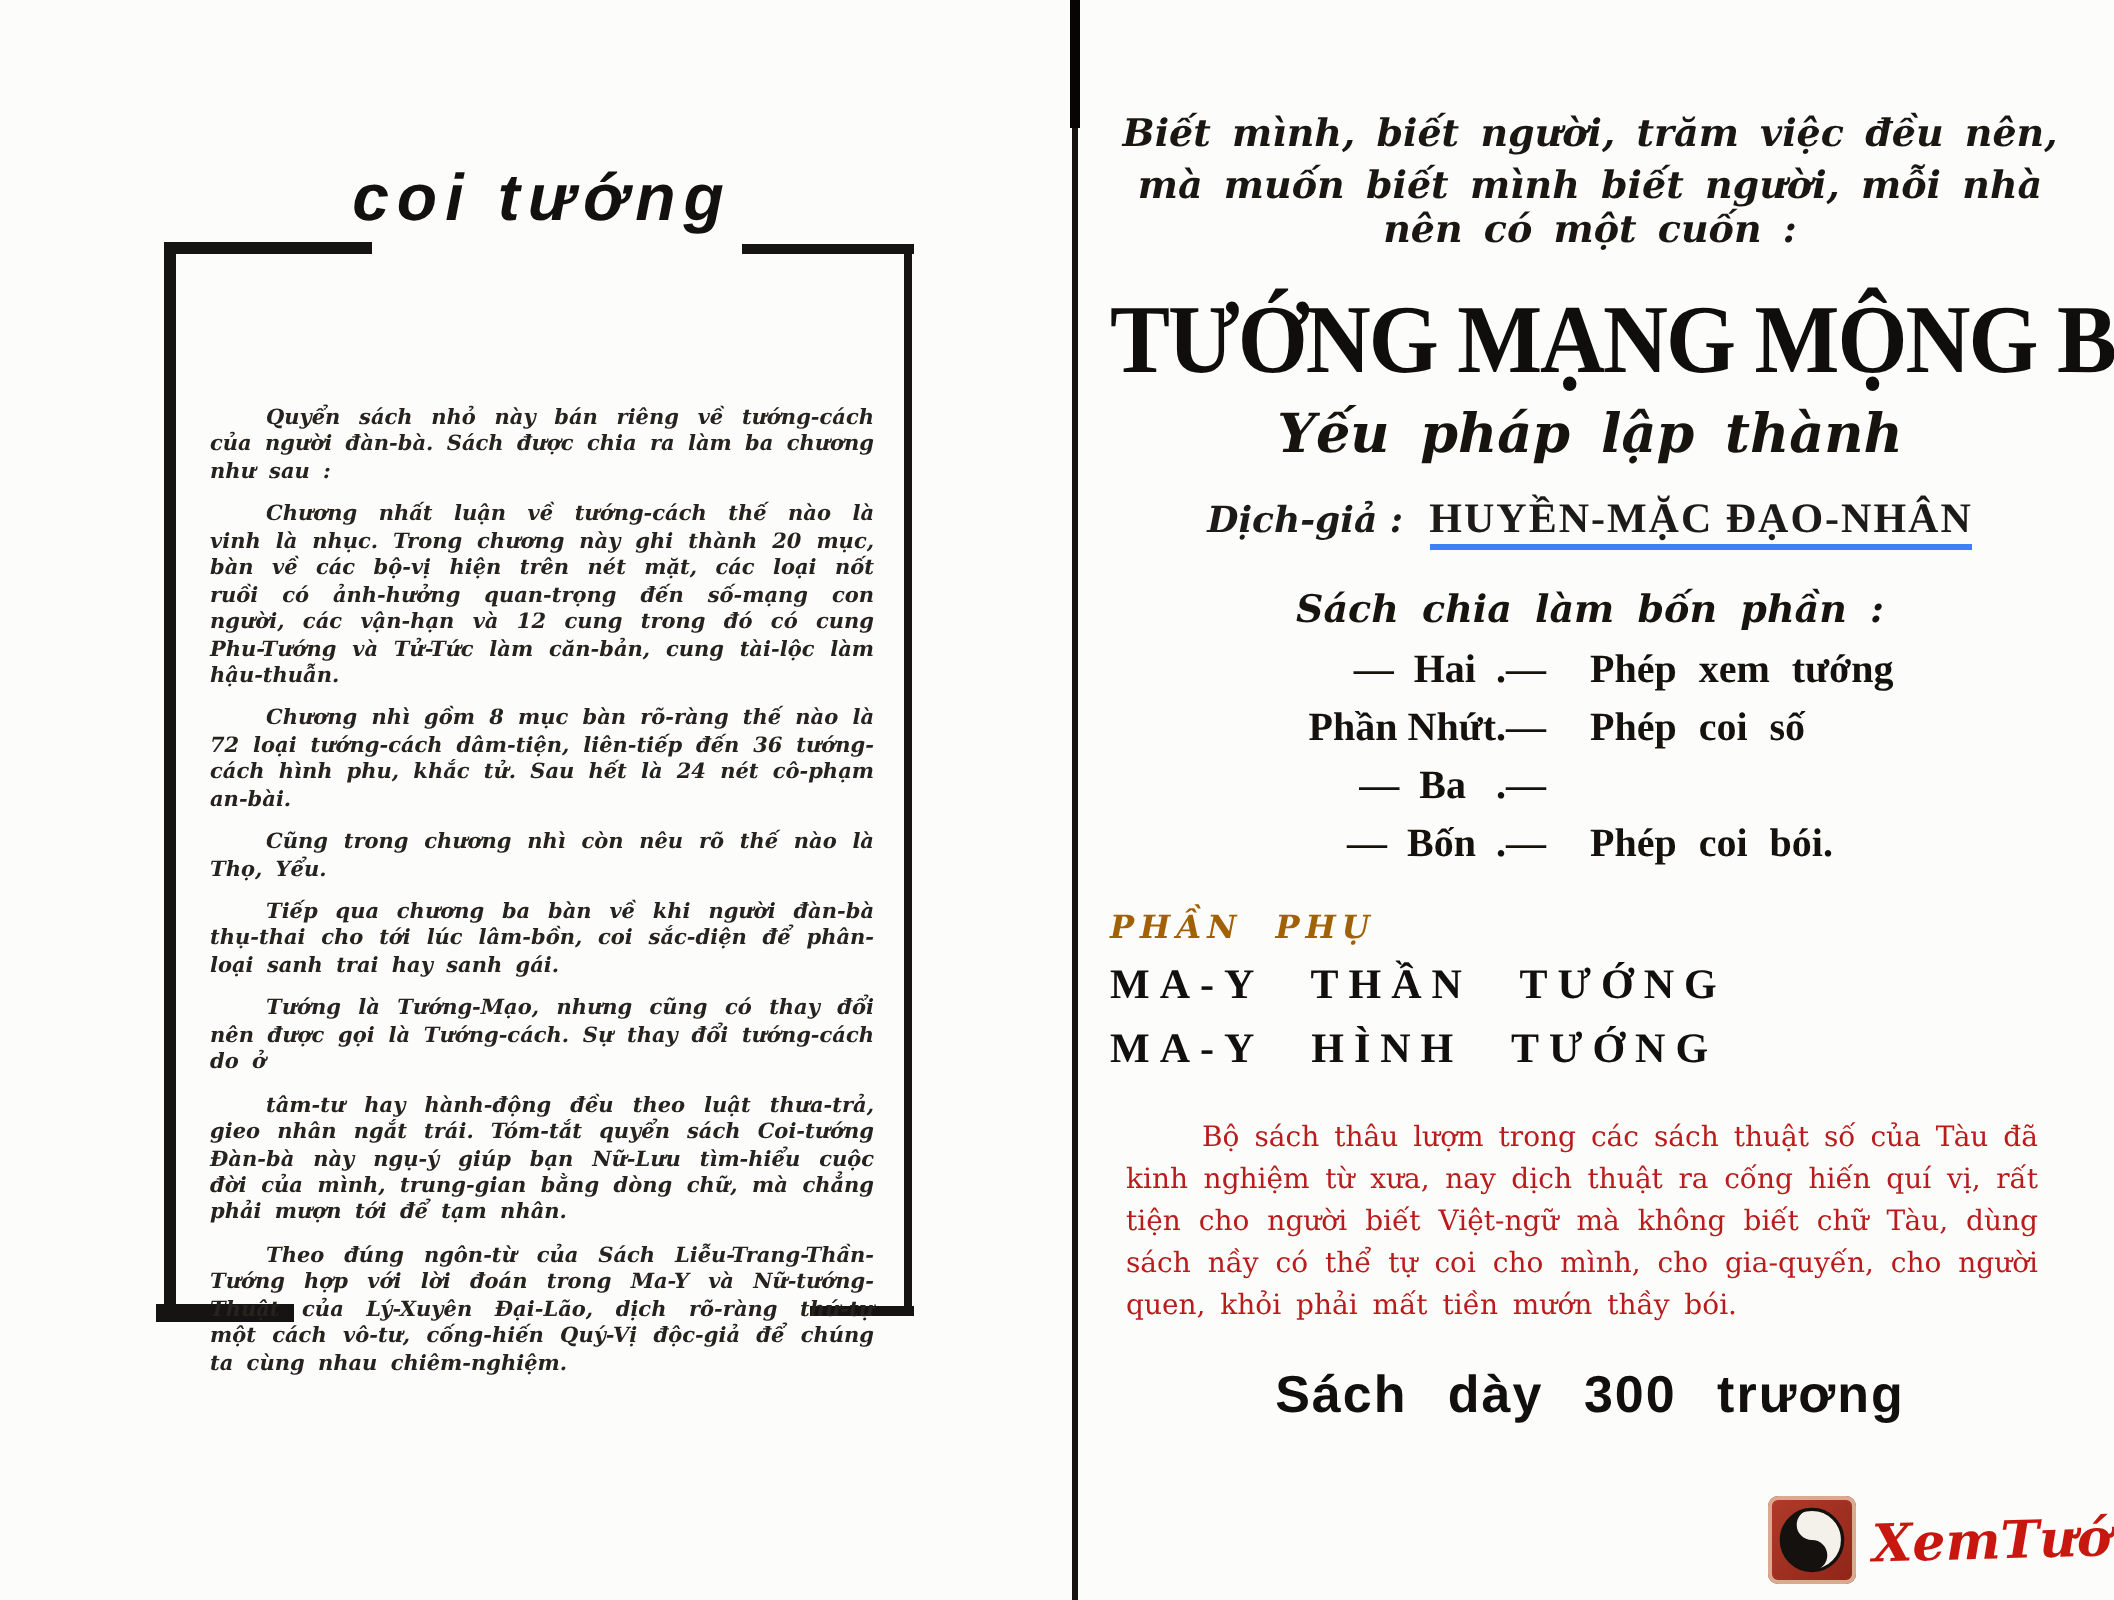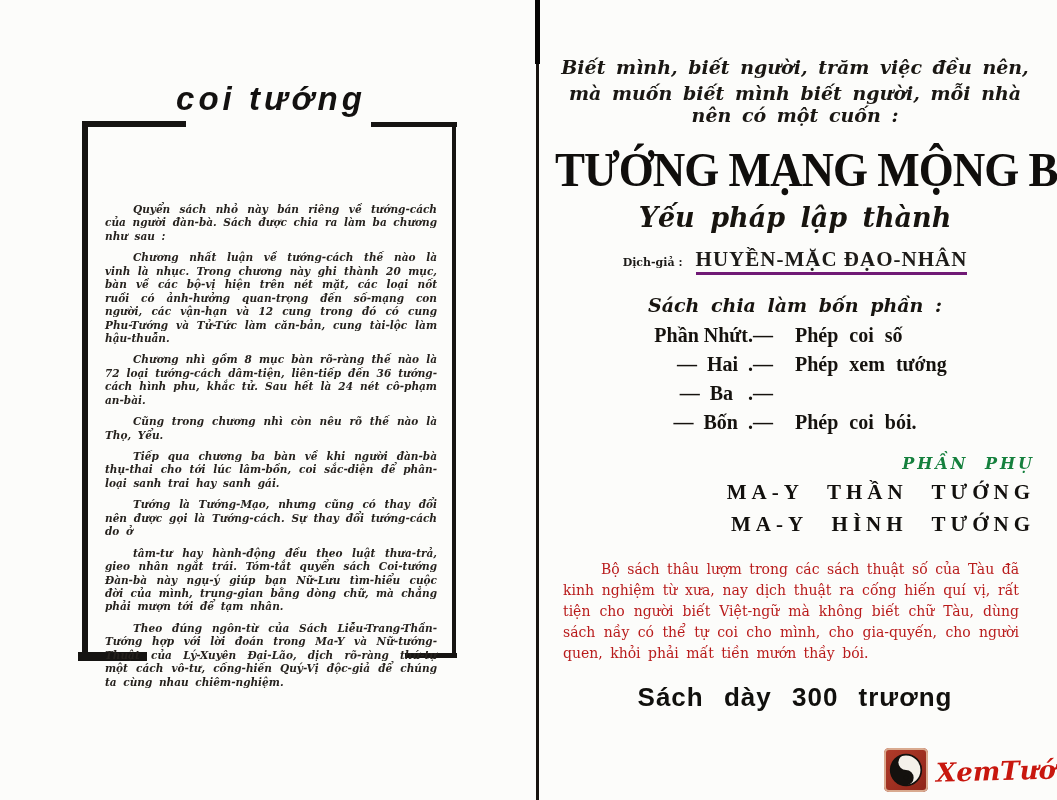--- a/index.html
+++ b/index.html
@@ -55,40 +55,40 @@
     margin-top:18px;text-align:center;
     font-family:"Liberation Serif", serif;font-weight:bold;font-size:45px;
     letter-spacing:-1px;color:#100e0c;transform:scaleY(1.08);
     white-space:nowrap;
   }
   .rp .sub-title{
     margin-top:6px;text-align:center;font-style:italic;font-weight:bold;
     font-size:27px;color:#17140f;word-spacing:6px;
   }
   .rp .translator{margin-top:14px;text-align:center;}
-  .rp .translator .lbl{font-weight:bold;font-size:11px;}
+  .rp .translator .lbl{font-style:italic;font-weight:bold;font-size:18px;}
   .rp .translator .name{
     font-family:"Liberation Serif", serif;font-weight:bold;font-size:21px;
-    letter-spacing:1px;border-bottom:3px solid #701a75;padding-bottom:1px;margin-left:8px;
+    letter-spacing:1px;border-bottom:3px solid #3b82f6;padding-bottom:1px;margin-left:8px;
   }
   .rp .parts-heading{
     margin-top:22px;text-align:center;font-style:italic;font-weight:bold;
     font-size:19px;word-spacing:5px;color:#17140f;
   }
   .rp .parts{margin-top:8px;}
   .rp .part-row{display:flex;margin-bottom:6px;font-family:"Liberation Serif", serif;
     font-weight:bold;font-size:20px;color:#15120e;}
   .rp .part-label{width:218px;text-align:right;padding-right:22px;white-space:pre;}
   .rp .part-value{flex:1;text-align:left;word-spacing:6px;}
   .rp .appendix-heading{
-    margin-top:20px;text-align:right;font-style:italic;font-weight:bold;
-    font-size:16px;letter-spacing:3px;word-spacing:8px;color:#15803d;
+    margin-top:20px;text-align:left;font-style:italic;font-weight:bold;
+    font-size:16px;letter-spacing:3px;word-spacing:8px;color:#a16207;
   }
   .rp .appendix-line{
-    text-align:right;font-family:"Liberation Serif", serif;font-weight:bold;
+    text-align:left;font-family:"Liberation Serif", serif;font-weight:bold;
     font-size:21px;letter-spacing:5px;word-spacing:14px;color:#12100d;margin-top:7px;
   }
   .rp .description{
     margin:22px 4px 0 8px;width:456px;text-align:justify;
     font-size:14px;line-height:1.5;color:#b91c1c;text-indent:38px;word-spacing:3px;
   }
   .rp .page-count{
     margin-top:18px;text-align:center;font-family:"Liberation Sans", sans-serif;
     font-weight:bold;font-size:26px;word-spacing:12px;letter-spacing:1px;color:#11100d;
   }
@@ -146,26 +146,26 @@
 
     <div class="translator">
       <span class="lbl">Dịch-giả :</span>
       <span class="name">HUYỀN-MẶC ĐẠO-NHÂN</span>
     </div>
 
     <div class="parts-heading">Sách chia làm bốn phần :</div>
 
     <div class="parts">
       <div class="part-row">
+        <span class="part-label">—  Hai  .—</span>
+        <span class="part-value">Phép xem tướng</span>
+      </div>
+      <div class="part-row">
         <span class="part-label">Phần Nhứt.—</span>
         <span class="part-value">Phép coi số</span>
-      </div>
-      <div class="part-row">
-        <span class="part-label">—  Hai  .—</span>
-        <span class="part-value">Phép xem tướng</span>
       </div>
       <div class="part-row">
         <span class="part-label">—  Ba   .—</span>
       </div>
       <div class="part-row">
         <span class="part-label">—  Bốn  .—</span>
         <span class="part-value">Phép coi bói.</span>
       </div>
     </div>
 

